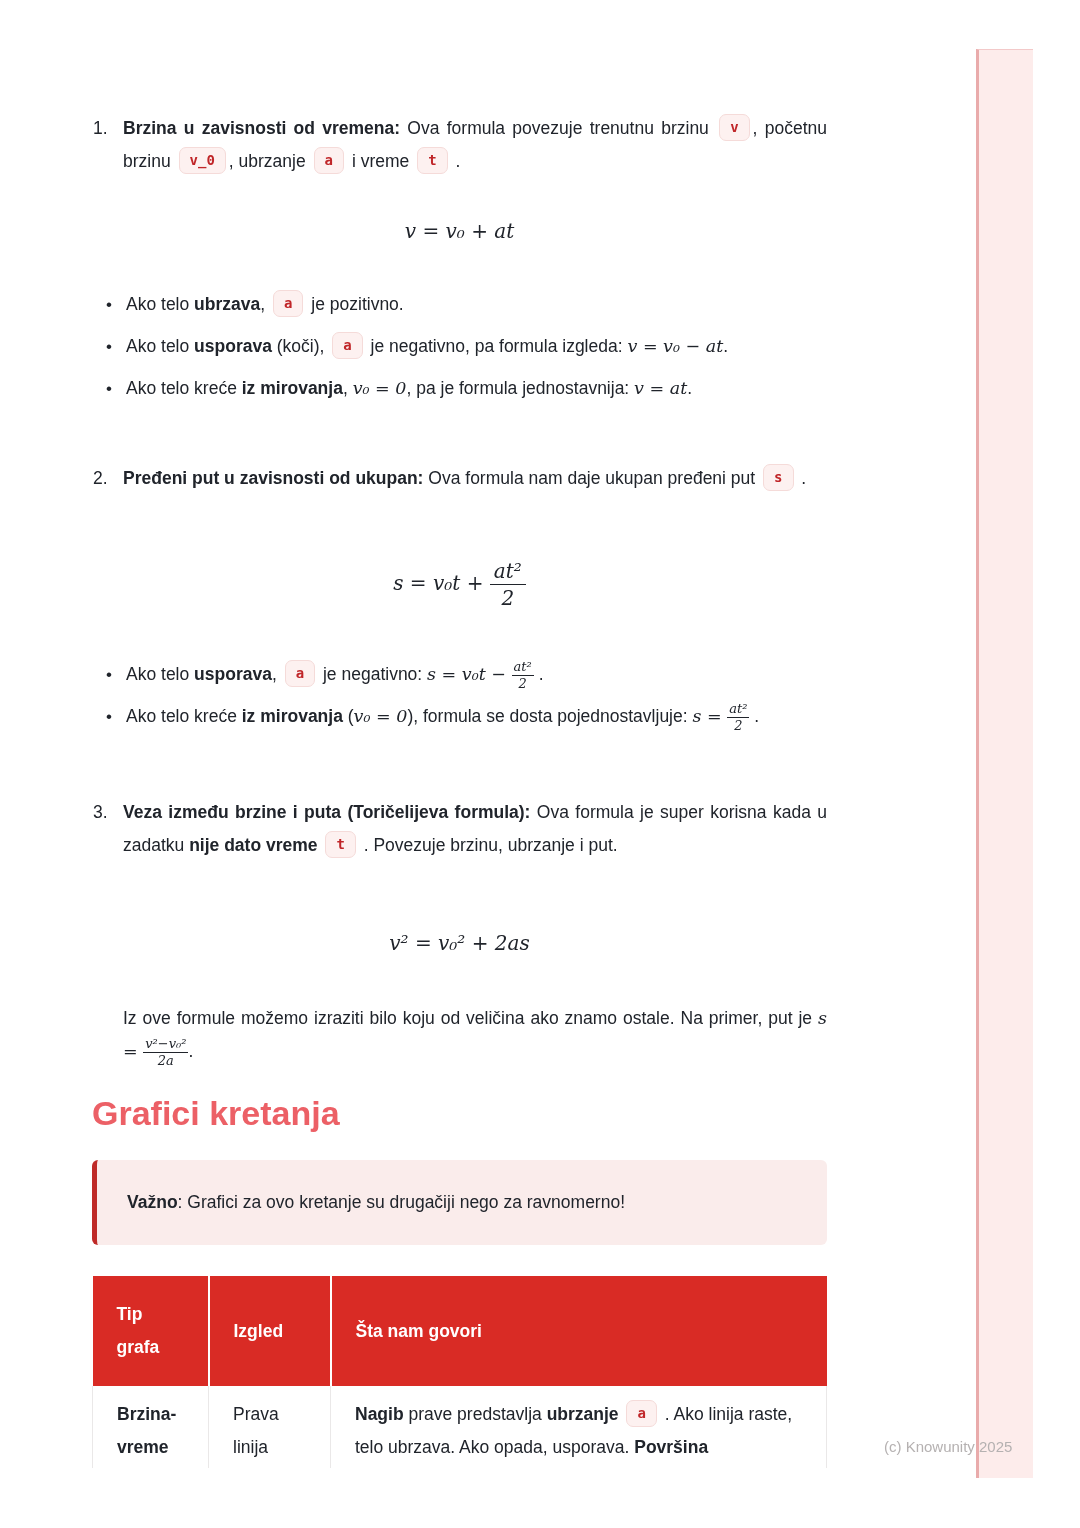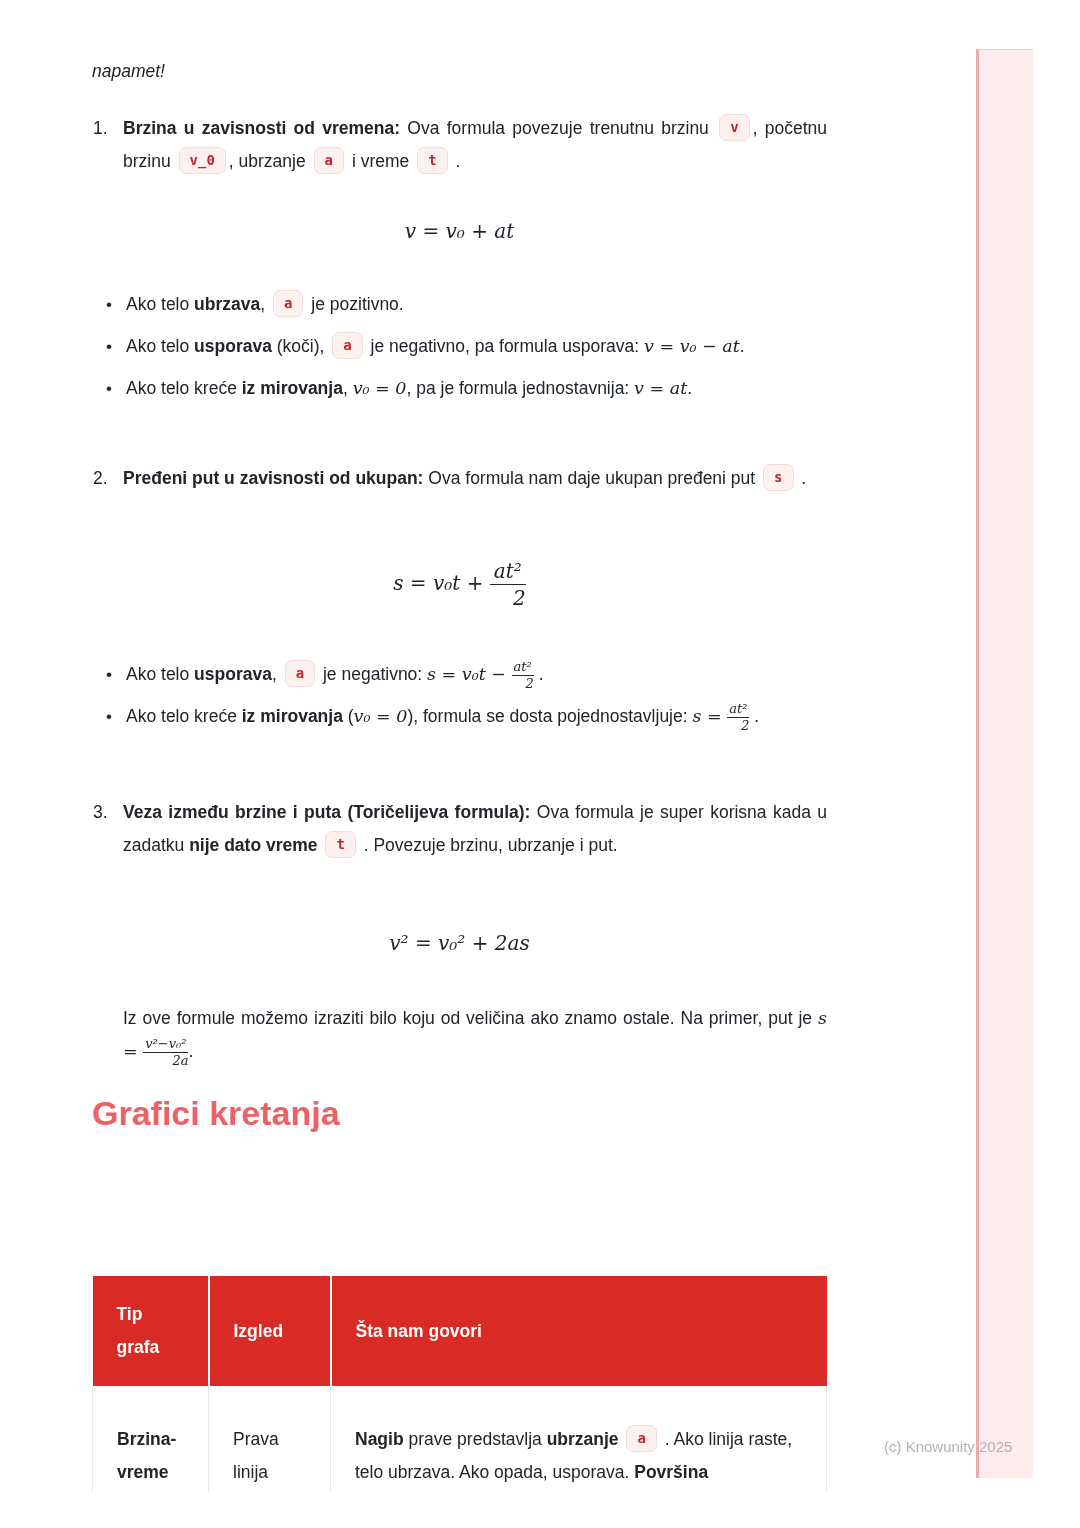--- a/index.html
+++ b/index.html
@@ -27,21 +27,21 @@
     display:inline-block; background:#fdf1f0; border:1px solid #f5dbd9;
     color:#c02629; border-radius:7px; padding:2px 10px 3px;
     font-family:"DejaVu Sans Mono", monospace; font-weight:bold;
     font-size:14px; line-height:20px; margin:0 3px; vertical-align:2px;
   }
 
   
   .math, .imath { font-family:"DejaVu Serif", serif; font-style:italic; }
   .formula { text-align:center; font-size:20px; line-height:26px; }
   .formula .math { font-size:20px; }
-  .frac { display:inline-block; vertical-align:middle; text-align:right; font-family:"DejaVu Serif", serif; font-style:italic; }
+  .frac { display:inline-block; vertical-align:middle; text-align:center; font-family:"DejaVu Serif", serif; font-style:italic; }
   .frac .fn { display:block; border-bottom:1.5px solid #20242b; padding:0 4px 2px; line-height:22px; }
   .frac .fd { display:block; padding-top:2px; line-height:22px; }
   .frac.small { font-size:13px; vertical-align:-8px; }
   .frac.small .fn { line-height:14px; padding:0 2px 1px; border-bottom-width:1px; }
   .frac.small .fd { line-height:14px; padding-top:1px; }
 
   
   .bullet { display:flex; padding-left:14px; }
   .bullet .dot { flex:none; width:20px; font-size:17px; }
   .bullet .btxt { flex:1; min-width:0; text-align:justify; }
@@ -57,21 +57,21 @@
   }
 
   
   .gtable { border-collapse:collapse; width:735px; table-layout:fixed; }
   .gtable th {
     background:#d92b25; color:#ffffff; font-weight:bold; text-align:left;
     padding:22px 24px; vertical-align:middle; font-size:17.5px; line-height:33px;
   }
   .gtable th.h1, .gtable th.h2 { border-right:2px solid #ffffff; }
   .gtable td {
-    background:#ffffff; padding:37px 24px 4px; vertical-align:top;
+    background:#ffffff; padding:12px 24px 4px; vertical-align:top;
     font-size:17.5px; line-height:33px;
   }
   .gtable td.c1 { border-left:1px solid #eae8e8; border-right:1px solid #eae8e8; font-weight:bold; }
   .gtable td.c2 { border-right:1px solid #eae8e8; }
   .gtable td.c3 { border-right:1px solid #eae8e8; }
   .gtable col.w1 { width:116px; } .gtable col.w2 { width:122px; }
 
   
   .side-strip {
     position:absolute; left:976px; top:49px; width:57px; height:1429px;
@@ -83,39 +83,38 @@
   }
 </style>
 </head>
 <body>
 
 <div class="page">
 
   <div class="side-strip"></div>
   <div class="copyright">(c) Knowunity 2025</div>
 
-  <p class="abs note" style="top:55px;">napamet!</p>
 
   <div class="abs li" style="top:112px;">
     <span class="no">1.</span>
     <div class="body">
       <p class="para"><b class="bld">Brzina u zavisnosti od vremena:</b><span> Ova formula povezuje trenutnu brzinu</span> <span class="chip">v</span><span>, početnu brzinu</span> <span class="chip">v_0</span><span>, ubrzanje</span> <span class="chip">a</span><span> i vreme</span> <span class="chip">t</span><span> .</span></p>
     </div>
   </div>
 
   <div class="abs formula" style="top:218px;"><span class="math">v = v₀ + at</span></div>
 
   <div class="abs" style="top:288px;">
     <div class="bullet mb8">
       <span class="dot">•</span>
       <div class="btxt"><span>Ako telo </span><b class="bld">ubrzava</b><span>,</span> <span class="chip">a</span><span> je pozitivno.</span></div>
     </div>
     <div class="bullet mb8">
       <span class="dot">•</span>
-      <div class="btxt"><span>Ako telo </span><b class="bld">usporava</b><span> (koči),</span> <span class="chip">a</span><span> je negativno, pa formula usporava: </span><span class="imath">v = v₀ − at</span><span>.</span></div>
+      <div class="btxt"><span>Ako telo </span><b class="bld">usporava</b><span> (koči),</span> <span class="chip">a</span><span> je negativno, pa formula izgleda: </span><span class="imath">v = v₀ − at</span><span>.</span></div>
     </div>
     <div class="bullet">
       <span class="dot">•</span>
       <div class="btxt"><span>Ako telo kreće </span><b class="bld">iz mirovanja</b><span>, </span><span class="imath">v₀ = 0</span><span>, pa je formula jednostavnija: </span><span class="imath">v = at</span><span>.</span></div>
     </div>
   </div>
 
   <div class="abs li" style="top:462px;">
     <span class="no">2.</span>
     <div class="body">
@@ -144,20 +143,23 @@
   </div>
 
   <div class="abs formula" style="top:930px;"><span class="math">v² = v₀² + 2as</span></div>
 
   <div class="abs" style="top:1002px; padding-left:31px;">
     <p class="para"><span>Iz ove formule možemo izraziti bilo koju od veličina ako znamo ostale. Na primer, put je </span><span class="imath">s = </span><span class="frac small"><span class="fn">v²−v₀²</span><span class="fd">2a</span></span><span>.</span></p>
   </div>
 
   <h2 class="abs heading" style="top:1096px;">Grafici kretanja</h2>
 
+  <div class="abs callout" style="top:1160px;">
+    <p><b class="bld">Važno</b><span>: Grafici za ovo kretanje su drugačiji nego za ravnomerno!</span></p>
+  </div>
 
   <div class="abs" style="top:1276px;">
     <table class="gtable">
       <colgroup>
           <col class="w1">
           <col class="w2">
           <col>
         </colgroup>
       <thead>
         <tr>

